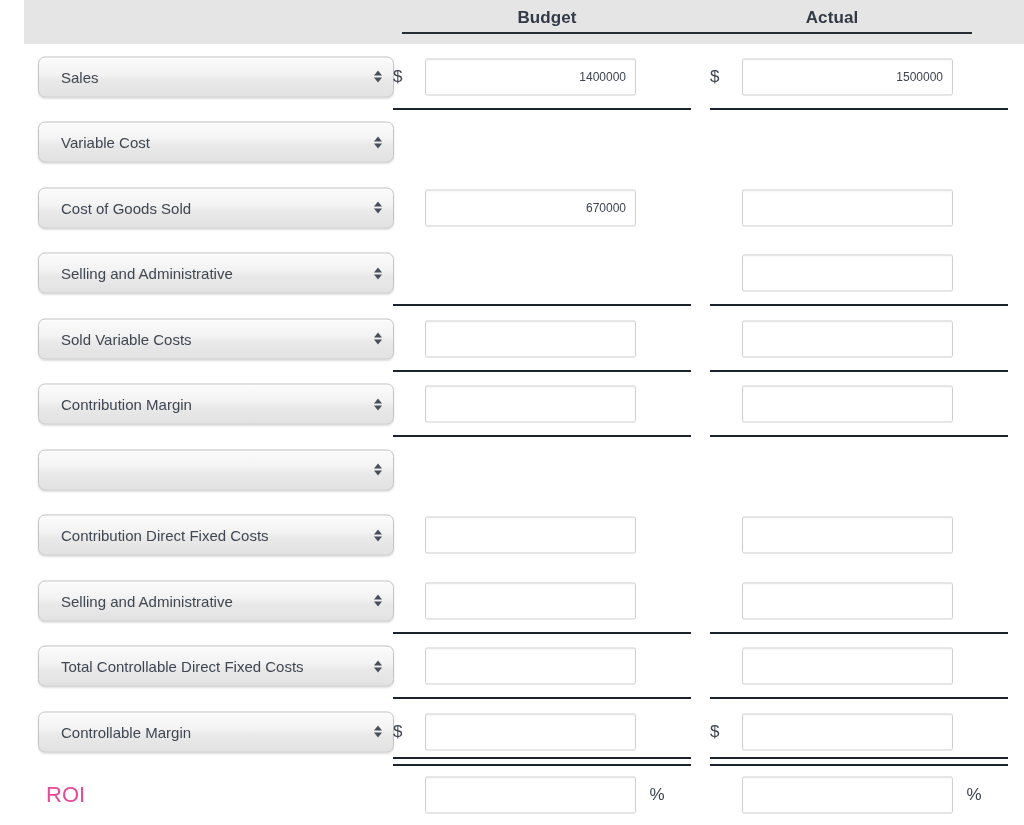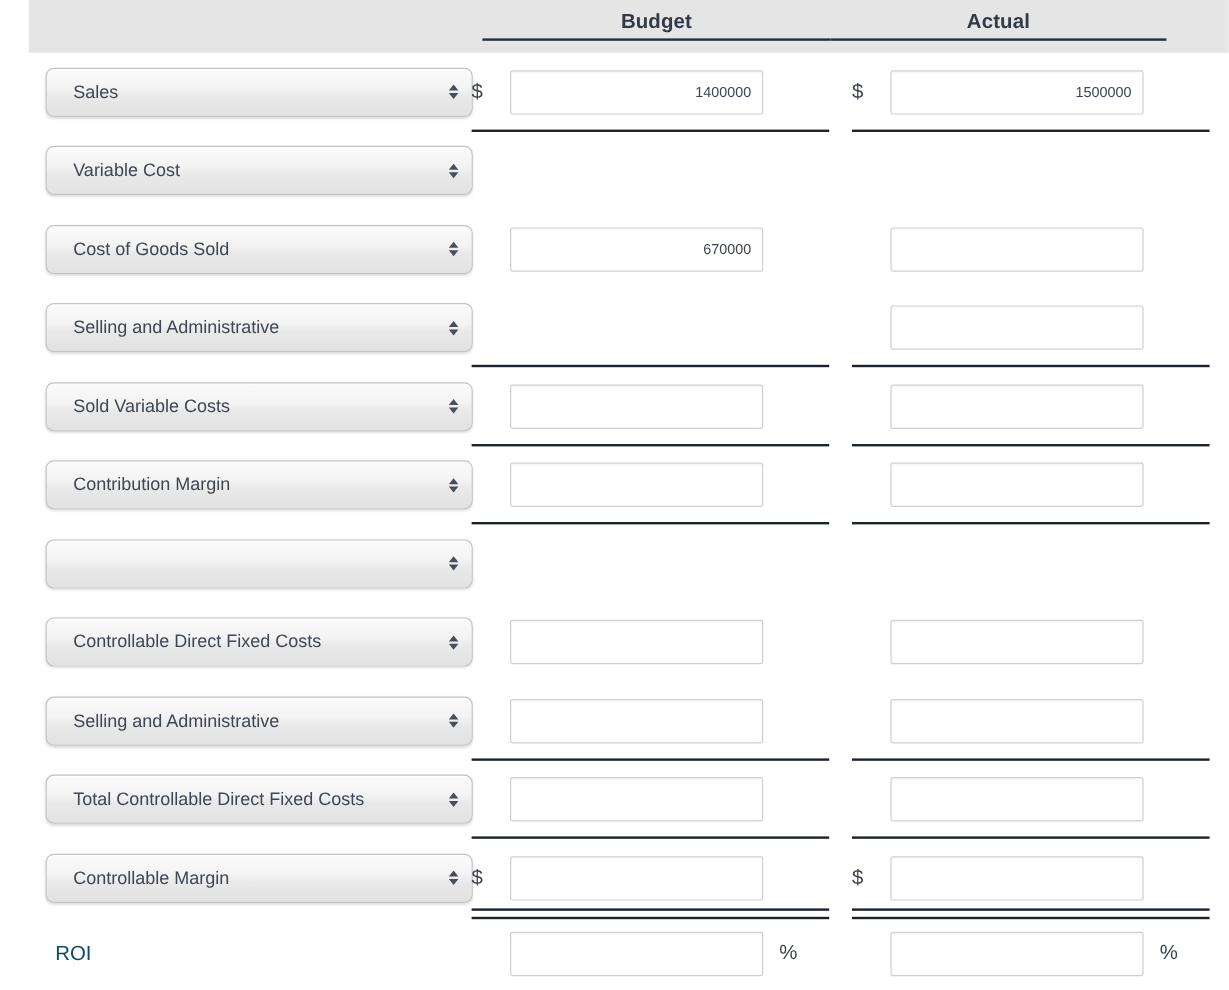--- a/index.html
+++ b/index.html
@@ -113,22 +113,22 @@
   }
   .fakeselect .spinner .tri.up {
     border-bottom: 5px solid #474f5b;
     margin-bottom: 2px;
   }
   .fakeselect .spinner .tri.down {
     border-top: 5px solid #474f5b;
   }
 
   .plainlabel {
-    font-size: 17px;
-    color: #0c4a6e;
+    font-size: 22px;
+    color: #ec4899;
     padding-left: 8px;
   }
 
   
   .numcell {
     position: absolute;
     top: 50%;
     transform: translateY(-50%);
     display: flex;
     align-items: center;
@@ -323,21 +323,21 @@
           <span class="spinner">
             <span class="tri up"></span>
             <span class="tri down"></span>
           </span>
         </div>
       </div>
     </div>
     <div class="row">
       <div class="labelcell">
         <div class="fakeselect">
-          <span>Controllable Direct Fixed Costs</span>
+          <span>Contribution Direct Fixed Costs</span>
           <span class="spinner">
             <span class="tri up"></span>
             <span class="tri down"></span>
           </span>
         </div>
       </div>
       <div class="numcell" id="" style="left: 393px;">
         <span class="dollar empty">$</span>
         <input type="text" class="txtinput" placeholder="" style="">
         <span class="pct hidden">%</span>

